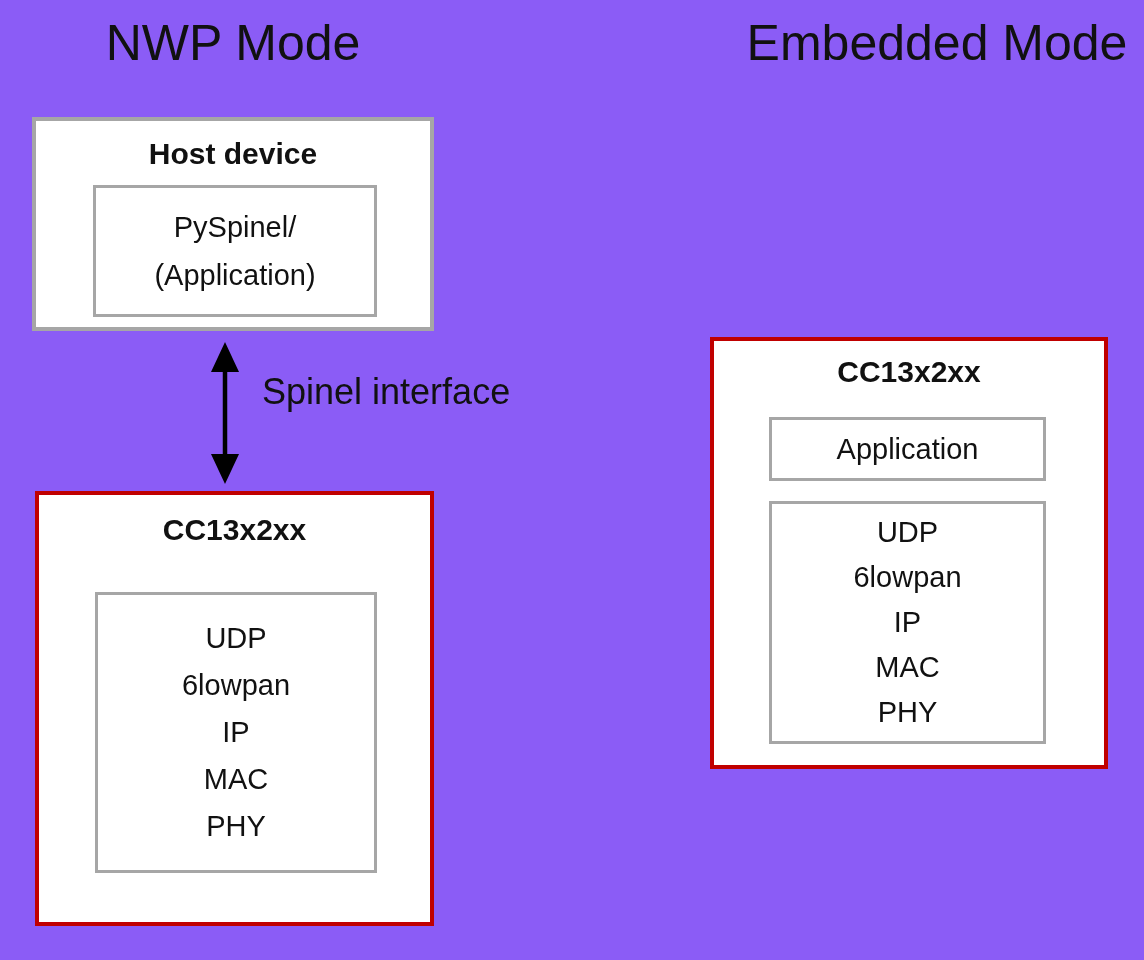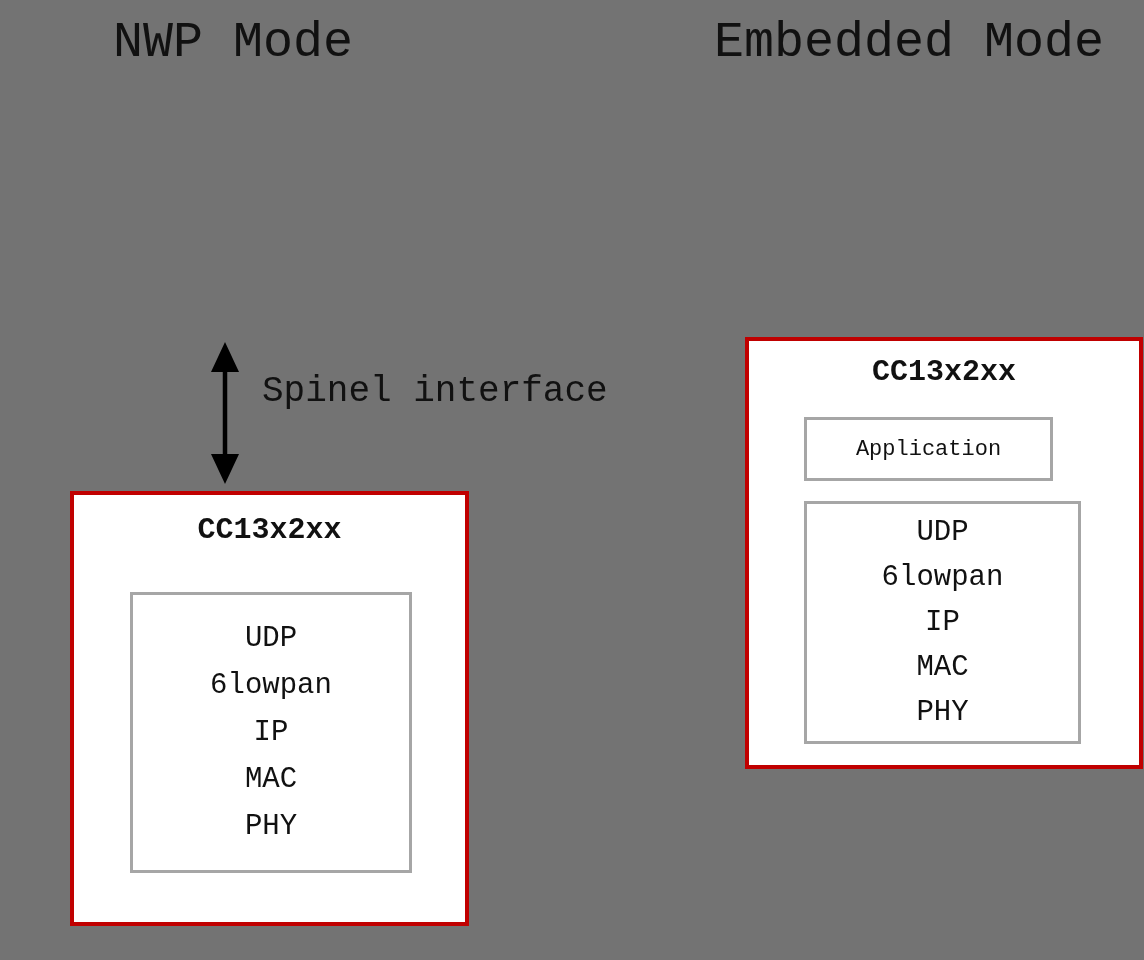--- a/index.html
+++ b/index.html
@@ -7,42 +7,42 @@
     --gray: #A6A6A6;
     --text: #111111;
     --arrow: #000000;
   }
   * { margin: 0; padding: 0; box-sizing: border-box; }
   html, body { background: #ffffff; }
   #canvas {
     position: relative;
     width: 1144px;
     height: 960px;
-    background: #737373;
-    font-family: Liberation Mono, monospace;
+    background: #8b5cf6;
+    font-family: Liberation Sans, sans-serif;
     color: var(--text);
     overflow: hidden;
   }
   .abs { position: absolute; }
 
   .mode-title {
     top: 16px;
     font-size: 50px;
     line-height: 54px;
     text-align: center;
     white-space: nowrap;
     color: var(--text);
   }
   #title-nwp { left: 32px; width: 402px; }
-  #title-embedded { left: 710px; width: 398px; }
+  #title-embedded { left: 738px; width: 398px; }
 
   .outer-box { background: #ffffff; }
   .gray-border-4 { border: 4px solid var(--gray); }
   .gray-border-3 { border: 3px solid var(--gray); }
-  .red-border-4 { border: 4px solid var(--red); margin-left: 35px; }
+  .red-border-4 { border: 4px solid var(--red); }
 
   #host-box { left: 32px; top: 117px; width: 402px; height: 214px; }
   .box-heading {
     display: block;
     width: 100%;
     text-align: center;
     font-weight: bold;
     font-size: 30px;
     line-height: 34px;
   }
@@ -69,42 +69,49 @@
     display: flex; flex-direction: column;
     align-items: center; justify-content: center;
     text-align: center;
   }
   #nwp-stack-box .stack-layer { font-size: 29px; line-height: 47px; white-space: nowrap; }
 
   #emb-cc-box { left: 710px; top: 337px; width: 398px; height: 432px; }
   #emb-cc-box .box-heading { padding-top: 14px; }
 
   #emb-app-box {
-    left: 55px; top: 76px; width: 249px; height: 64px;
+    left: 55px; top: 76px; width: 277px; height: 64px;
     display: flex; align-items: center; justify-content: center;
-    font-size: 22px;
+    font-size: 29px;
     white-space: nowrap;
   }
   #emb-stack-box {
     left: 55px; top: 160px; width: 277px; height: 243px;
     display: flex; flex-direction: column;
     align-items: center; justify-content: center;
     text-align: center;
   }
   #emb-stack-box .stack-layer { font-size: 29px; line-height: 45px; white-space: nowrap; }
 </style>
 </head>
 <body>
 
 <div id="canvas">
 
   <div id="title-nwp" class="abs mode-title">NWP Mode</div>
 
   <div id="title-embedded" class="abs mode-title">Embedded Mode</div>
 
+  <div id="host-box" class="abs outer-box gray-border-4">
+    <span class="box-heading">Host device</span>
+    <div id="pyspinel-box" class="abs gray-border-3">
+      <div class="inner-text-line">PySpinel/</div>
+      <div class="inner-text-line">(Application)</div>
+    </div>
+  </div>
 
   <svg id="spinel-arrow" class="abs" viewBox="0 0 40 142" xmlns="http://www.w3.org/2000/svg">
     <line x1="20" y1="24" x2="20" y2="118" stroke="var(--arrow)" stroke-width="4.5"></line>
     <polygon points="20,0 6,30 34,30" fill="var(--arrow)"></polygon>
     <polygon points="20,142 6,112 34,112" fill="var(--arrow)"></polygon>
   </svg>
 
   <div id="spinel-label" class="abs">
     <div>Spinel interface</div>
   </div>

